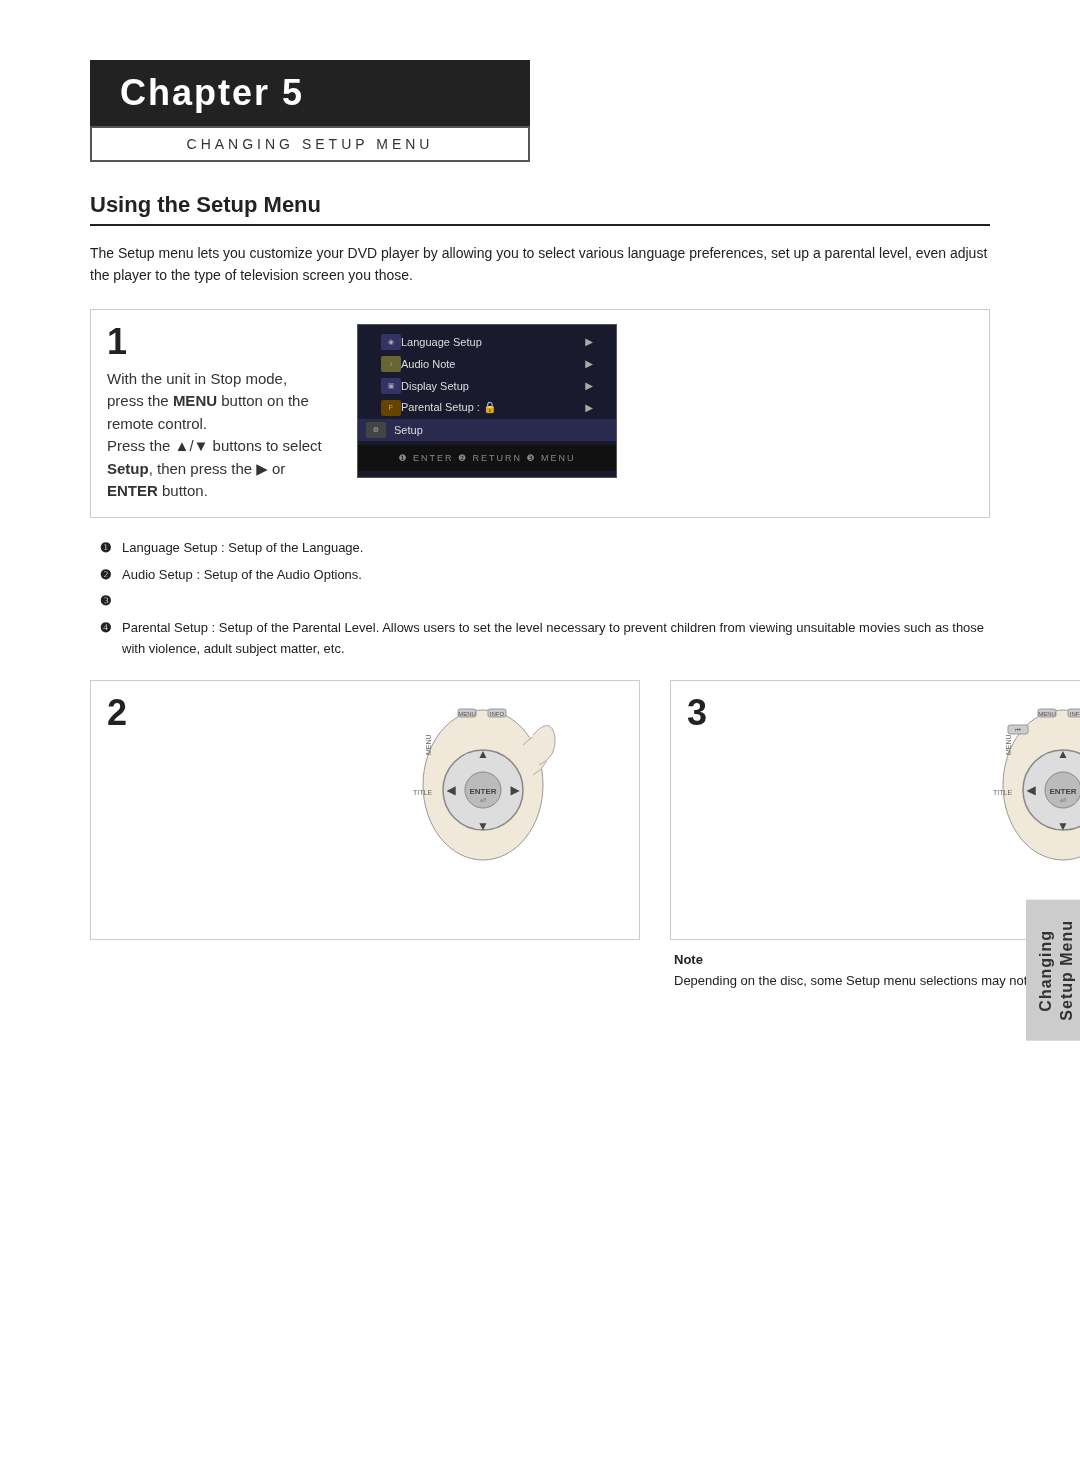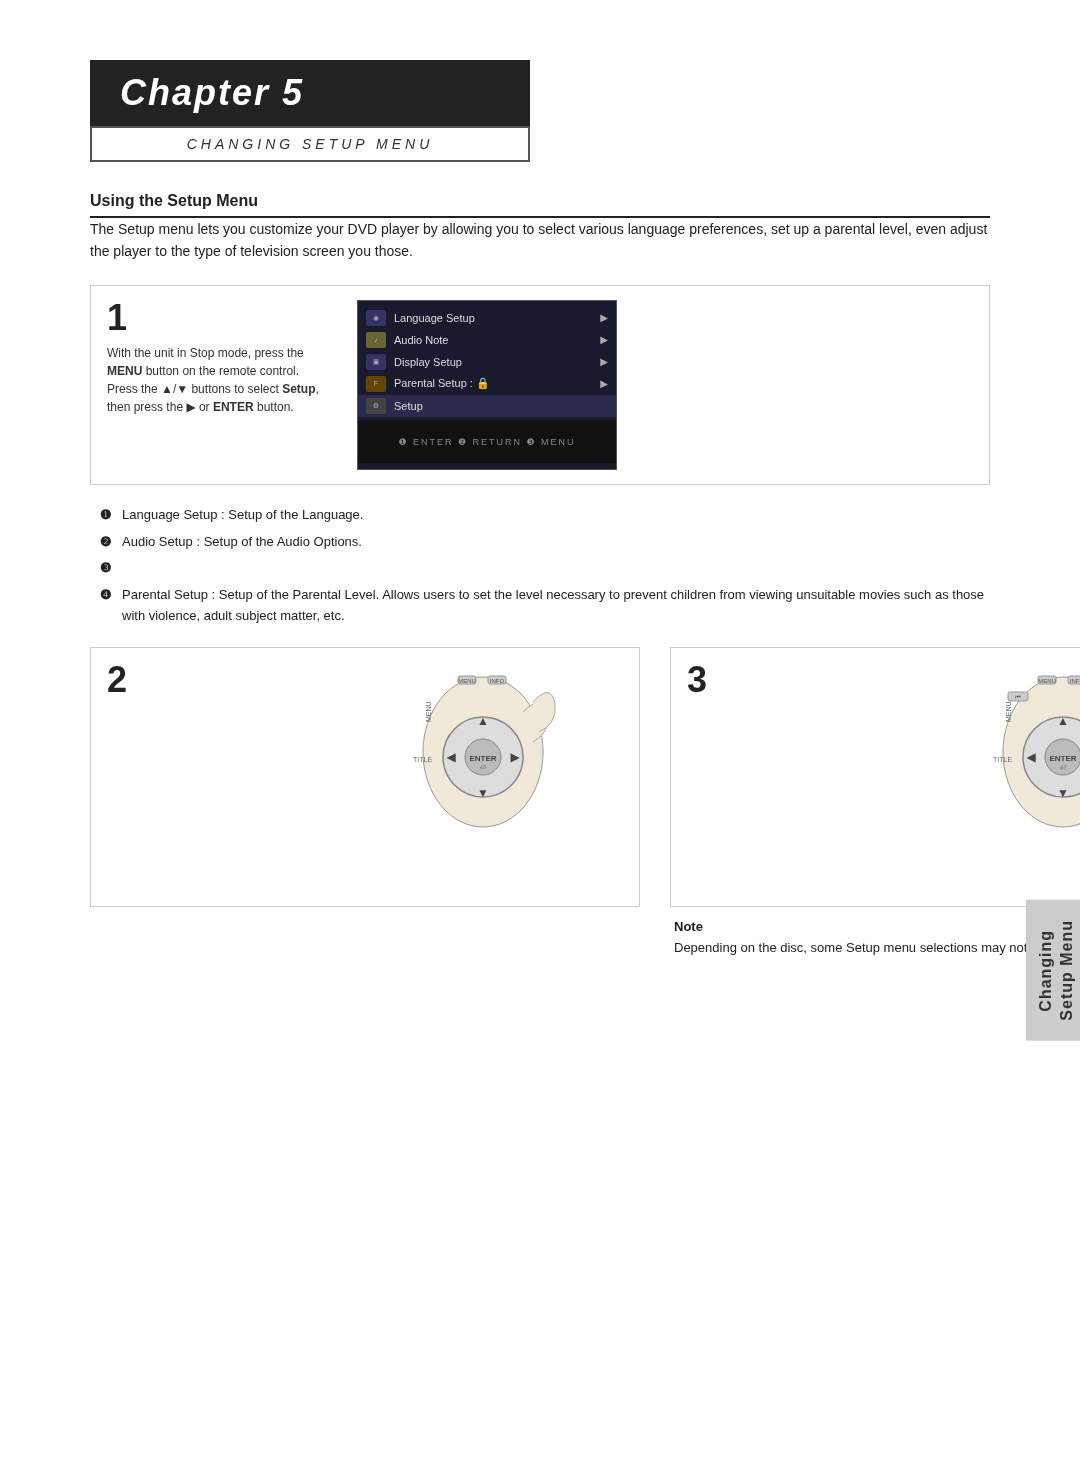--- a/index.html
+++ b/index.html
@@ -14,21 +14,20 @@
     }
 
     .page-content {
       padding: 60px 90px 60px 90px;
       position: relative;
     }
 
     
     .chapter-header {
       margin-bottom: 30px;
-      font-style: italic;
     }
     .chapter-title-box {
       background: #222;
       color: #fff;
       font-size: 36px;
       font-weight: bold;
       padding: 12px 30px 12px 30px;
       display: inline-block;
       letter-spacing: 2px;
       width: 440px;
@@ -41,24 +40,25 @@
       font-size: 14px;
       letter-spacing: 4px;
       font-variant: small-caps;
       color: #333;
       text-transform: uppercase;
       margin-top: 0;
     }
 
     
     .section-heading {
-      font-size: 16px;
+      font-size: 22px;
       font-weight: bold;
       border-bottom: 2px solid #222;
       padding-bottom: 6px;
+      margin-bottom: 16px;
       margin-top: 30px;
     }
 
     .intro-text {
       font-size: 14px;
       line-height: 1.6;
       margin-bottom: 22px;
     }
 
     
@@ -77,21 +77,21 @@
 
     .step-number {
       font-size: 36px;
       font-weight: bold;
       color: #222;
       line-height: 1;
       margin-bottom: 8px;
     }
 
     .step-text {
-      font-size: 12px;
+      font-size: 15px;
       line-height: 1.5;
       color: #333;
     }
 
     .step-text strong {
       font-weight: bold;
     }
 
     .step-image {
       flex: 0 0 280px;
@@ -106,22 +106,22 @@
       color: #fff;
       width: 260px;
       font-size: 11px;
       border: 1px solid #555;
       padding: 6px 0;
     }
 
     .dvd-menu-row {
       display: flex;
       align-items: center;
-      padding: 3px 8px;
-      gap: 8px;
+      padding: 3px 23px;
+      gap: 0;
     }
     .dvd-menu-icon {
       width: 20px;
       height: 16px;
       background: #555;
       border-radius: 2px;
       flex-shrink: 0;
       display: flex;
       align-items: center;
       justify-content: center;
@@ -138,21 +138,21 @@
     }
     .dvd-menu-arrow {
       font-size: 10px;
       color: #aaa;
     }
     .dvd-menu-bottom {
       background: #111;
       color: #888;
       font-size: 9px;
       text-align: center;
-      padding: 16px 0;
+      padding: 8px 0;
       margin-top: 4px;
       letter-spacing: 2px;
     }
     .dvd-menu-setup-row {
       display: flex;
       align-items: center;
       padding: 3px 8px;
       gap: 8px;
       background: #2a2a4e;
     }

